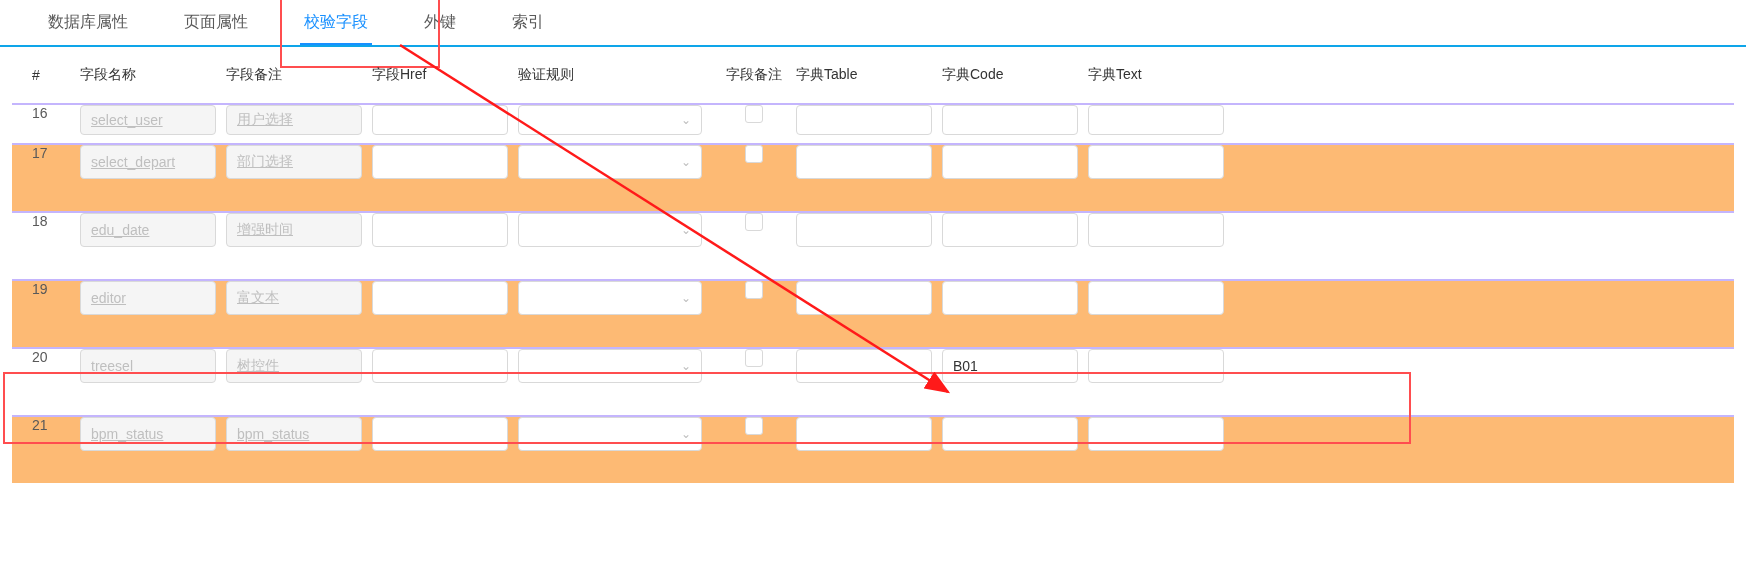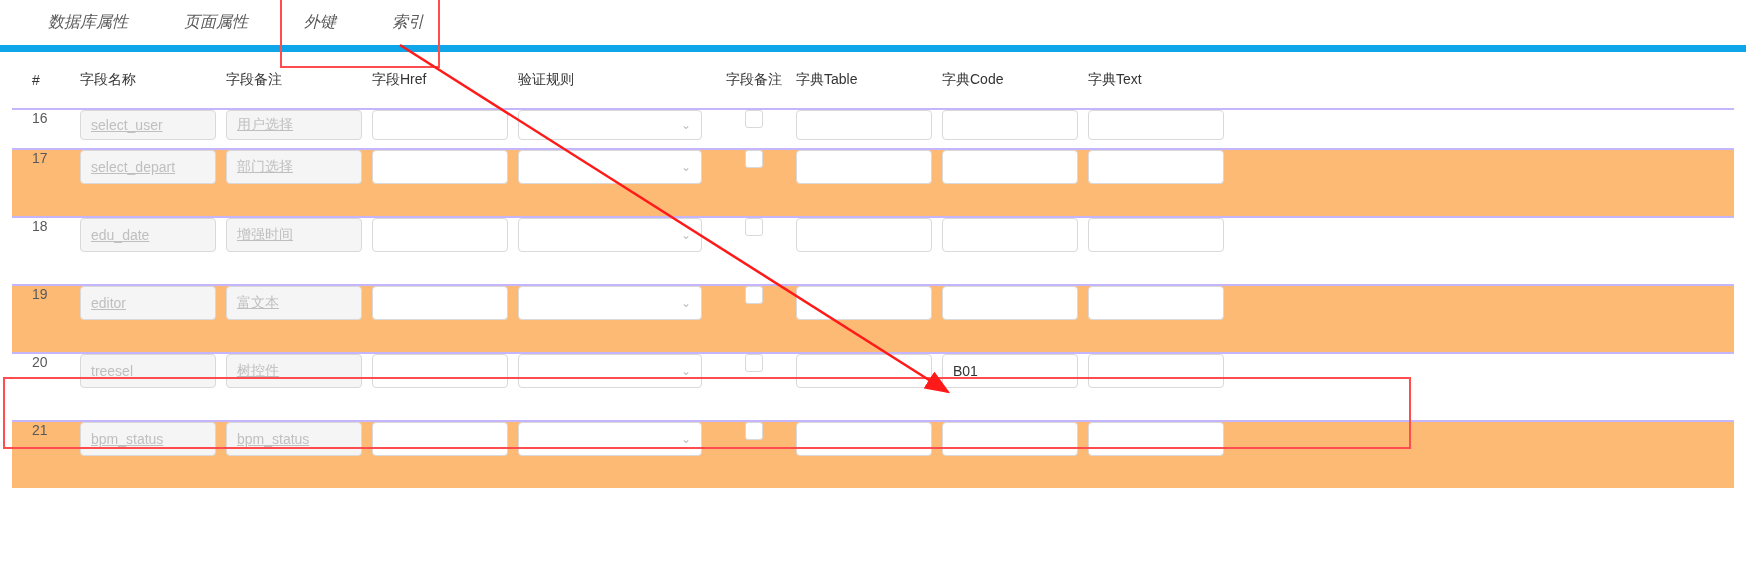--- a/index.html
+++ b/index.html
@@ -7,23 +7,22 @@
       font-family: -apple-system, BlinkMacSystemFont, "Segoe UI", "PingFang SC", "Microsoft YaHei", sans-serif;
       font-size: 14px;
       color: #333;
       background: #fff;
       width: 1746px;
       position: relative;
     }
     .tabs {
       display: flex;
       padding: 0 20px;
-      border-bottom: 7px solid #0ea5e9;
-      position: relative;
-      font-style: italic;
+      border-bottom: 2px solid #0ea5e9;
+      position: relative;
     }
     .tab {
       padding: 12px 28px;
       font-size: 16px;
       color: #595959;
       cursor: pointer;
       position: relative;
     }
     .tab.active {
       color: #1890ff;
@@ -138,20 +137,21 @@
     .data-row.first-partial { height: 40px; }
     .data-row.first-partial .in,
     .data-row.first-partial .select-box { height: 30px; }
   </style>
 </head>
 <body>
 
 <div class="tabs">
   <div class="tab"><span>数据库属性</span></div>
   <div class="tab"><span>页面属性</span></div>
+  <div class="tab active"><span>校验字段</span></div>
   <div class="tab"><span>外键</span></div>
   <div class="tab"><span>索引</span></div>
   <div class="tab-highlight-box"></div>
 </div>
 
 <div class="table-wrap">
 
   <div class="header-row">
     <div class="col-idx">#</div>
     <div class="col-name">字段名称</div>

